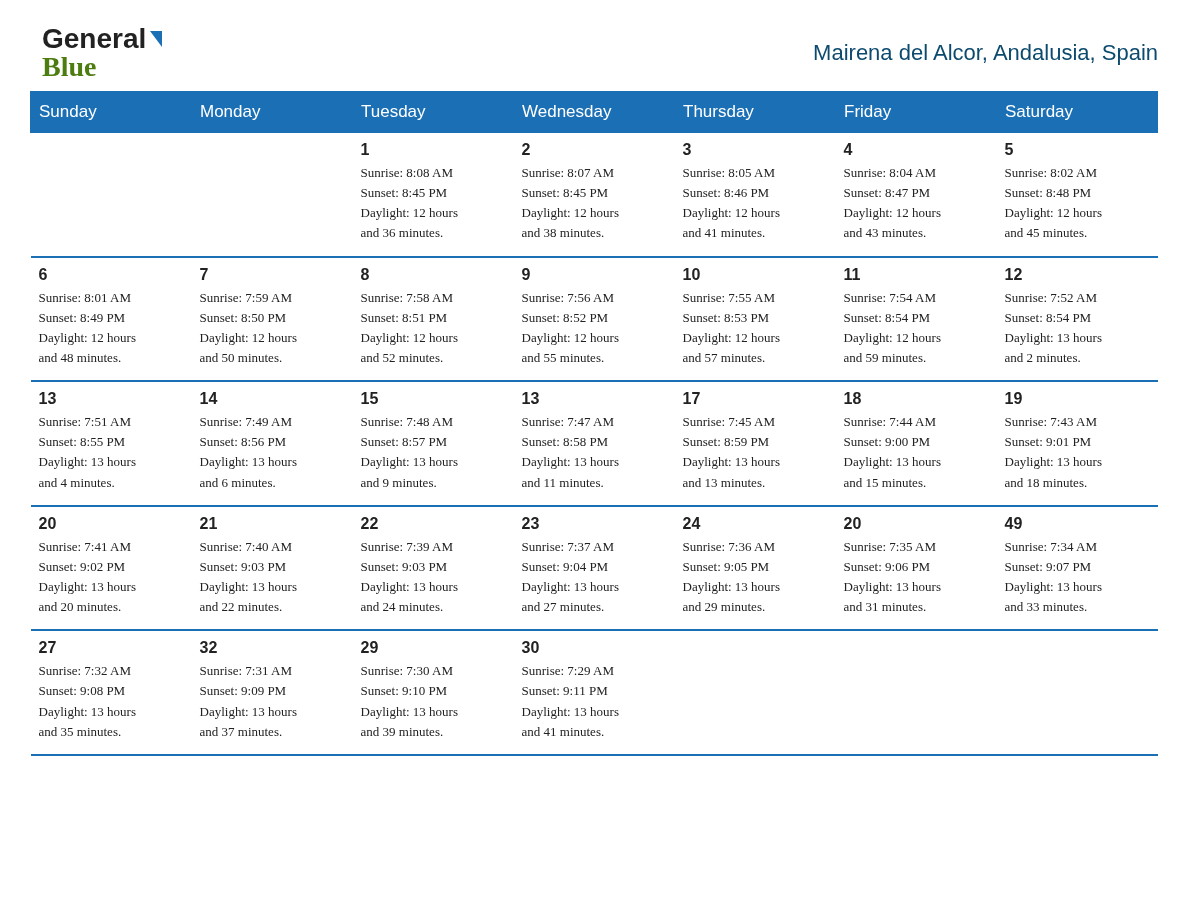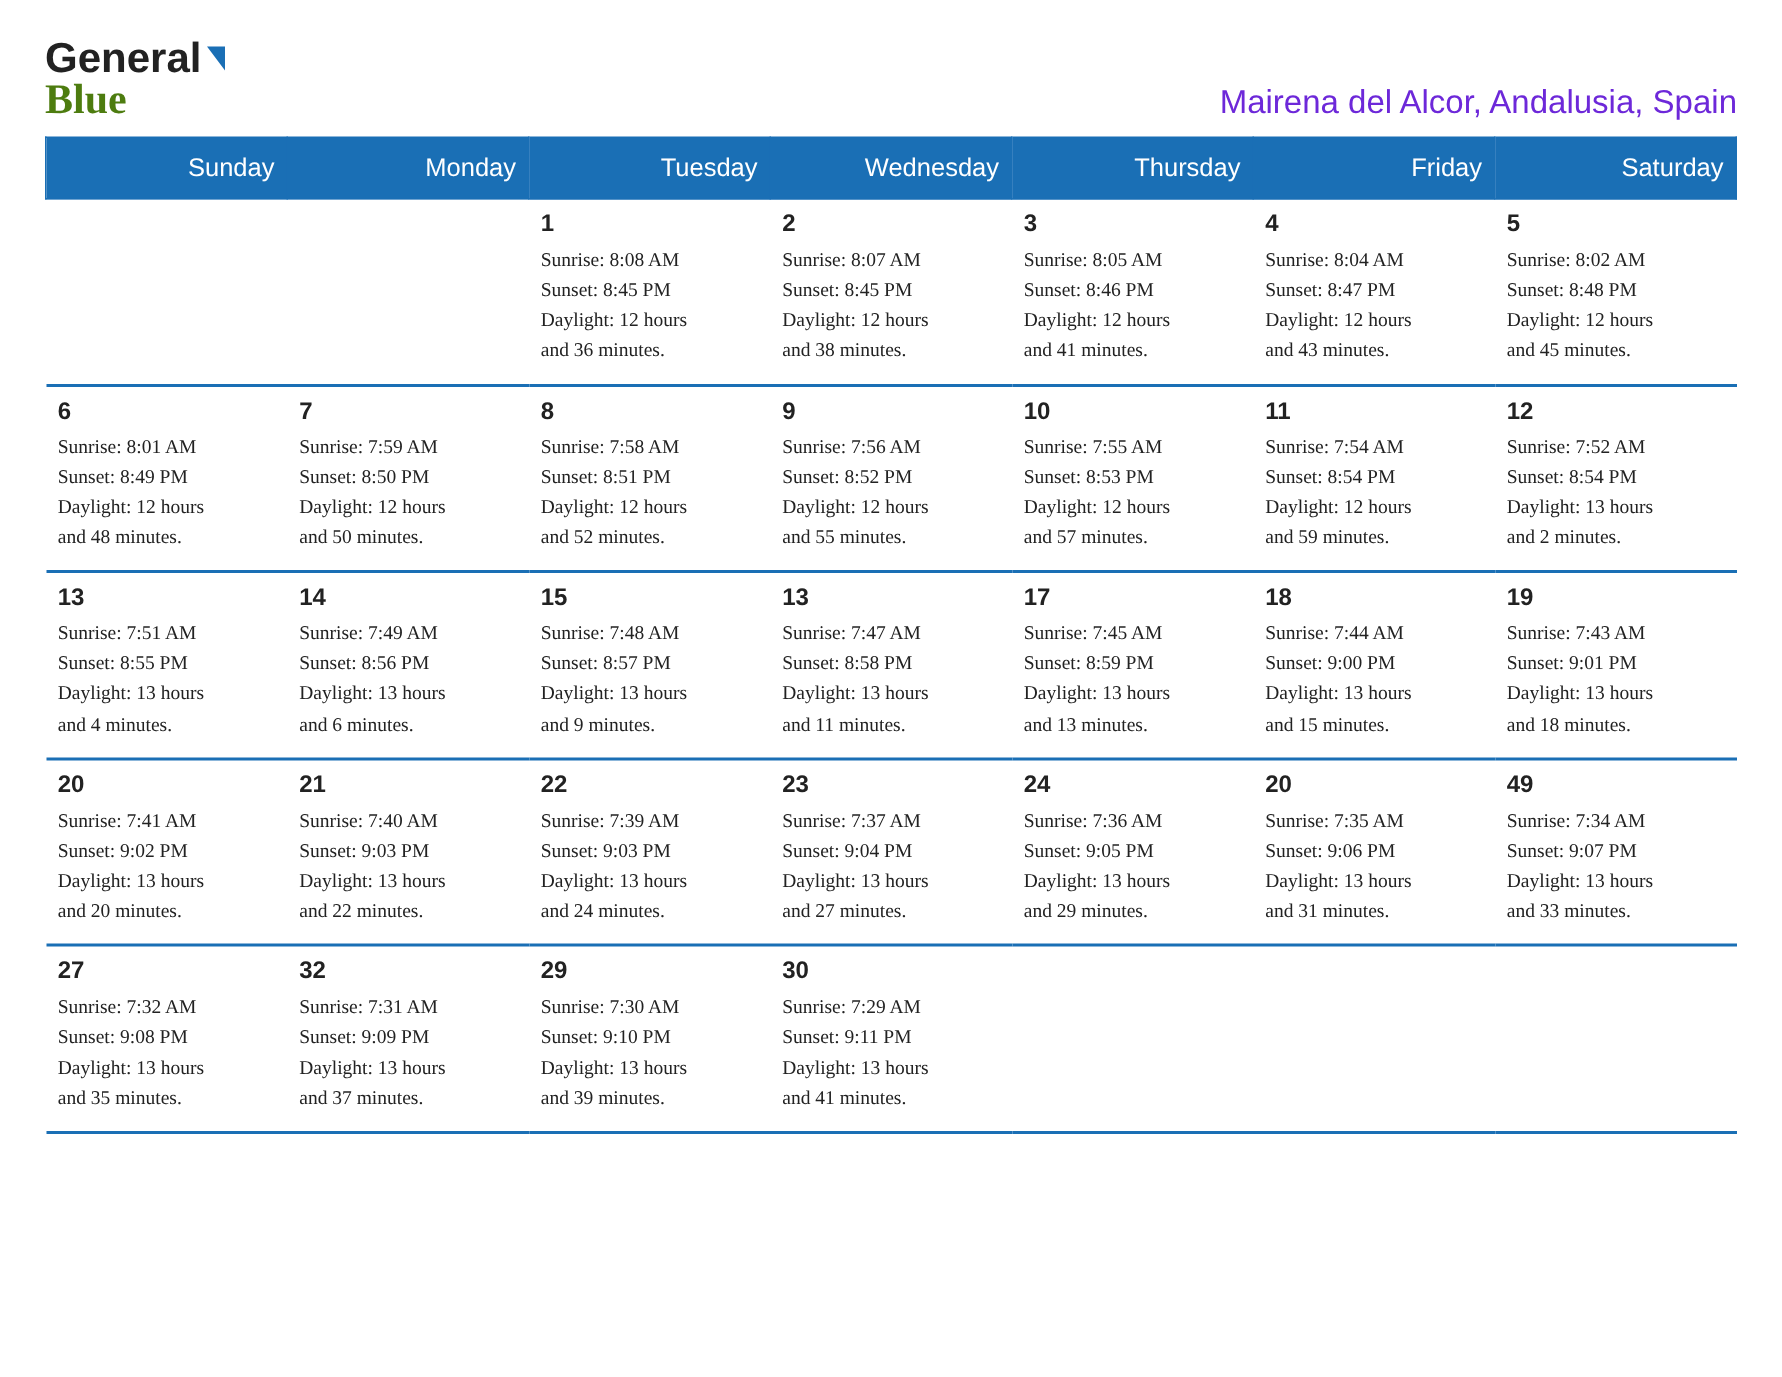--- a/index.html
+++ b/index.html
@@ -7,22 +7,23 @@
       font-family: Arial, Helvetica, sans-serif;
       background: #fff;
       color: #222;
       width: 1188px;
       min-height: 918px;
       padding: 20px 30px;
     }
     .header {
       display: flex;
       justify-content: space-between;
-      align-items: flex-end;
+      align-items: center;
       margin-bottom: 10px;
+      margin-left: 12px;
     }
     .logo {
       display: flex;
       flex-direction: column;
       align-items: flex-start;
       padding-top: 5px;
     }
     .logo-general {
       font-size: 28px;
       font-weight: bold;
@@ -40,37 +41,37 @@
       text-align: right;
     }
     .month-title {
       font-size: 52px;
       font-weight: normal;
       color: #222;
       line-height: 1.1;
     }
     .location-title {
       font-size: 22px;
-      color: #6d28d9;
+      color: #0c4a6e;
       margin-top: 4px;
     }
     .calendar {
       width: 100%;
       border-collapse: collapse;
       margin-top: 10px;
     }
     .calendar thead tr {
       background-color: #1a6fb5;
       color: #fff;
     }
     .calendar thead th {
       padding: 10px 8px;
       font-size: 17px;
       font-weight: normal;
-      text-align: right;
+      text-align: left;
       border: 1px solid #1a6fb5;
     }
     .calendar tbody tr {
       border-bottom: 2px solid #1a6fb5;
     }
     .calendar tbody td {
       vertical-align: top;
       padding: 8px 8px 12px 8px;
       font-size: 13px;
       color: #222;

